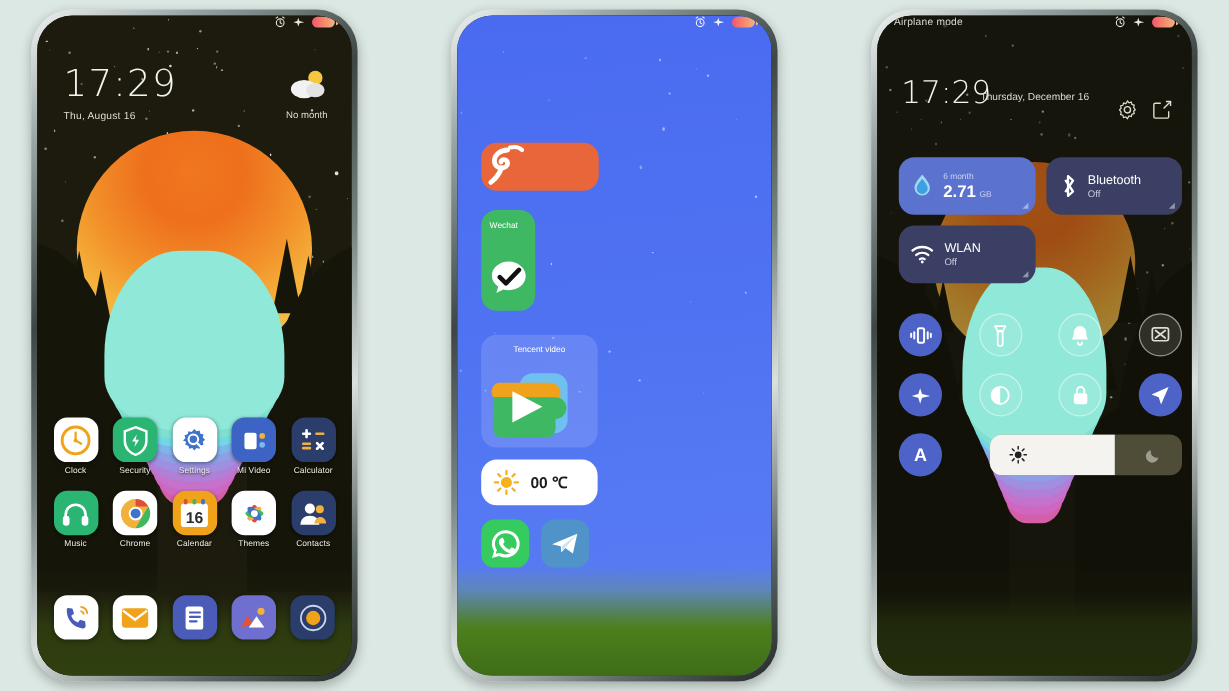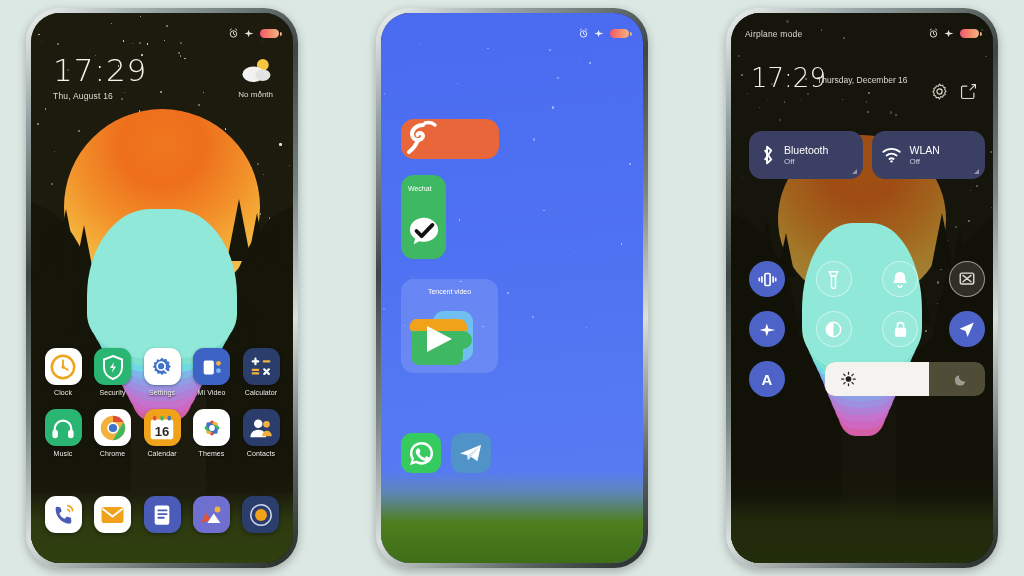--- a/index.html
+++ b/index.html
@@ -112,21 +112,21 @@
     border-left: solid transparent;
     border-right: solid transparent;
   }
 
   
   .statusbar {
     position: absolute;
     top: 0; left: 0; right: 0;
     height: 26px;
     display: flex;
-    align-items: flex-end;
+    align-items: flex-start;
     justify-content: space-between;
     padding: 0 14px;
     z-index: 20;
     font-size: 8.5px;
     color: #e9e9e3;
   }
   .sb-left { font-size: 8.5px; color: #dcdcd4; letter-spacing: .2px; }
   .sb-right { display: flex; align-items: center; gap: 5px; }
   .batt {
     width: 19px; height: 9px;
@@ -1097,20 +1097,29 @@
       <div class="w-card" id="w-tencent">
         <div class="wlabel" style="left:0;right:0;top:9px;text-align:center;">Tencent video</div>
         <svg width="80" height="62" viewBox="0 0 80 62" style="position:absolute;left:4px;top:26px;">
           <rect x="28" y="6" width="40" height="50" rx="11" fill="#6fc0f0"></rect>
           <path d="M10 14h44a8 8 0 0 1 8 8v4H6a8 8 0 0 1 4-12z" fill="#f0a31a"></path>
           <path d="M6 26h52a9 9 0 0 1 0 18v8a8 8 0 0 1-8 8H14a8 8 0 0 1-8-8z" fill="#3fb863"></path>
           <path d="M47 34L22 21v26z" fill="#fff"></path>
         </svg>
       </div>
 
+      <div class="w-card" id="w-weather">
+        <svg width="22" height="22" viewBox="0 0 24 24">
+          <circle cx="12" cy="12" r="5" fill="#f6b21a"></circle>
+          <g stroke="#f6b21a" stroke-width="2" stroke-linecap="round">
+            <path d="M12 1.5v3M12 19.5v3M1.5 12h3M19.5 12h3M4.5 4.5l2 2M17.5 17.5l2 2M19.5 4.5l-2 2M6.5 17.5l-2 2"></path>
+          </g>
+        </svg>
+        <div style="font-size:13px;font-weight:bold;color:#1d1d1d;">00 ℃</div>
+      </div>
 
       <div class="p2-apps">
         <div class="p2-app" style="background:#35cb5f">
           <svg width="27" height="27" viewBox="0 0 28 28">
             <path d="M14 2C7.4 2 2 7.2 2 13.7c0 2.3.7 4.5 1.9 6.3L2 26l6.2-1.8a12.4 12.4 0 0 0 5.8 1.4c6.6 0 12-5.2 12-11.9S20.6 2 14 2z" fill="#fff"></path>
             <path d="M14 4.6c-5.2 0-9.4 4-9.4 9.1 0 2 .6 3.8 1.7 5.3l-1 3.3 3.5-1a9.6 9.6 0 0 0 5.2 1.5c5.2 0 9.4-4 9.4-9.1s-4.2-9.1-9.4-9.1z" fill="#35cb5f"></path>
             <path d="M10.3 8.8c-.3 0-.7.1-1 .5-.4.4-1.3 1.2-1.3 2.9s1.3 3.4 1.5 3.6c.2.3 2.5 3.9 6.2 5.3 3 1.1 3.6.9 4.3.8.7-.1 2.1-.8 2.4-1.7.3-.8.3-1.5.2-1.7-.1-.1-.3-.2-.7-.4l-2.4-1.2c-.3-.1-.6-.2-.9.2l-1 1.3c-.2.2-.4.3-.8.1-.4-.2-1.6-.6-3-1.8-1.1-1-1.8-2.2-2-2.6-.2-.4 0-.6.2-.8l.6-.7c.2-.2.2-.4.3-.6 0-.3 0-.5-.1-.6l-1-2.4c-.3-.6-.5-.5-.7-.5z" fill="#fff"></path>
           </svg>
         </div>
         <div class="p2-app" style="background:#4f93c8">
@@ -1489,20 +1498,34 @@
           </svg>
           <svg width="17" height="17" viewBox="0 0 22 22">
             <path d="M18 12.5v6a1.5 1.5 0 0 1-1.5 1.5h-13A1.5 1.5 0 0 1 2 18.5v-13A1.5 1.5 0 0 1 3.5 4h6" fill="none" stroke="#ddddd2" stroke-width="1.5"></path>
             <path d="M13 9L20 2" stroke="#ddddd2" stroke-width="1.5" stroke-linecap="round"></path>
             <path d="M15 2h5v5" fill="none" stroke="#ddddd2" stroke-width="1.5" stroke-linejoin="round"></path>
           </svg>
         </div>
 
         <div class="cc-grid">
 
+          <div class="cc-card active">
+            <svg width="19" height="22" viewBox="0 0 20 24">
+              <path d="M10 1.5C6 6.5 3 9.8 3 13.6A7 7 0 0 0 17 13.6C17 9.8 14 6.5 10 1.5z" fill="#9fd8f5"></path>
+              <path d="M10 5.5C7.2 9.3 5 11.6 5 14.2a5 5 0 0 0 10 0C15 11.6 12.8 9.3 10 5.5z" fill="#3f9fe0"></path>
+            </svg>
+            <div style="flex:1">
+              <div class="cc-small">6 month</div>
+              <div style="display:flex;align-items:baseline;gap:3px;">
+                <span class="cc-big">2.71</span>
+                <span class="cc-small">GB</span>
+              </div>
+            </div>
+            <div class="cc-corner"></div>
+          </div>
 
           <div class="cc-card idle">
             <svg width="17" height="22" viewBox="0 0 18 24">
               <path d="M6 6.5L13 17l-4.5 4V3l4.5 4L6 17.5" fill="none" stroke="#fff" stroke-width="2.1" stroke-linejoin="round"></path>
             </svg>
             <div>
               <div class="cc-ttl">Bluetooth</div>
               <div class="cc-sub">Off</div>
             </div>
             <div class="cc-corner"></div>

